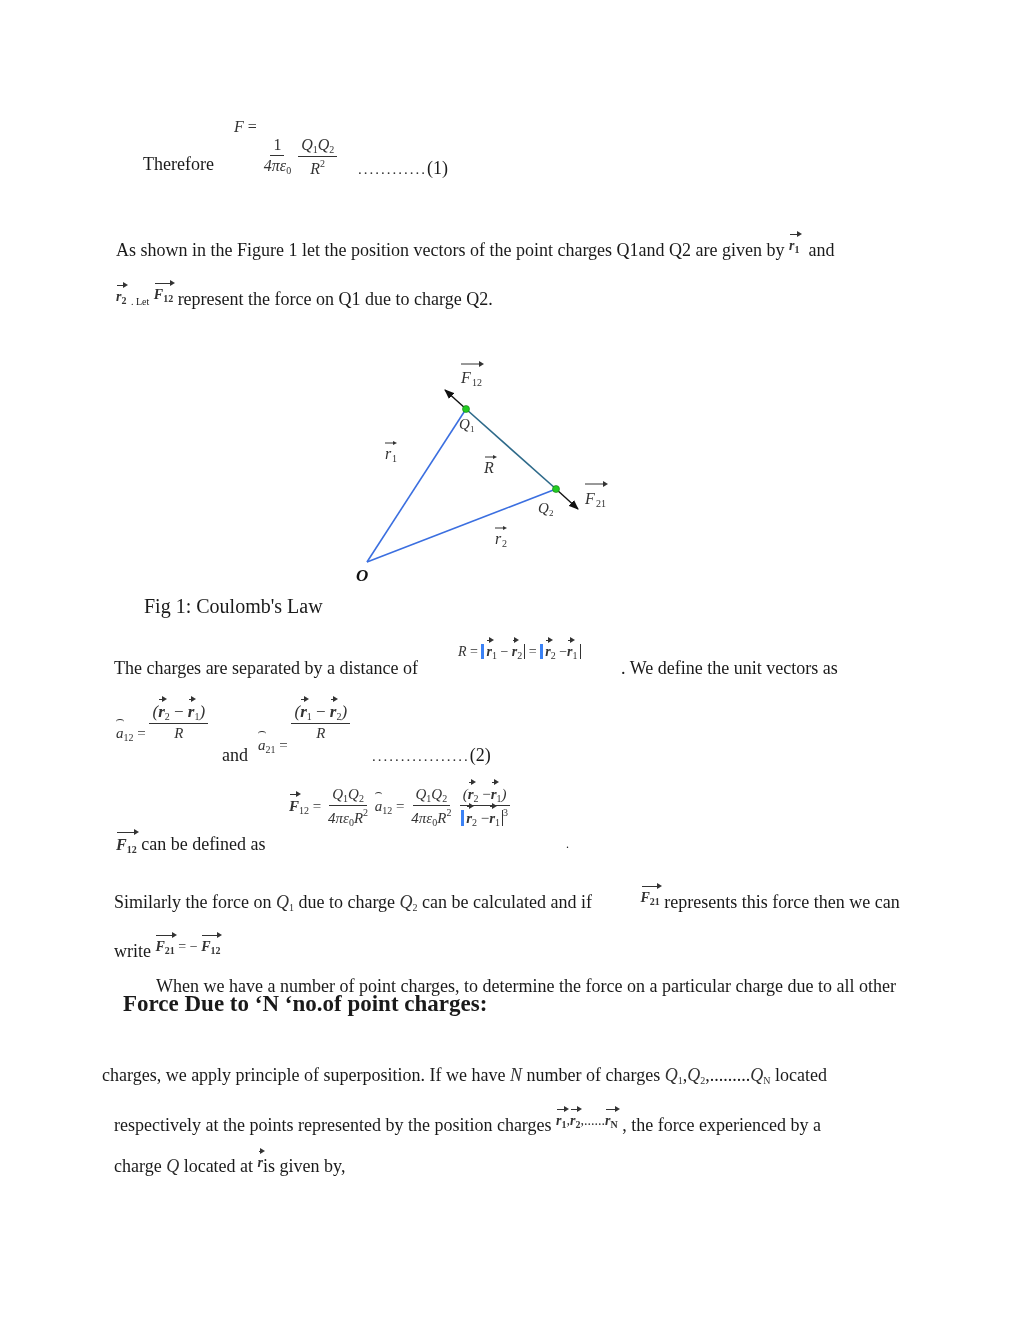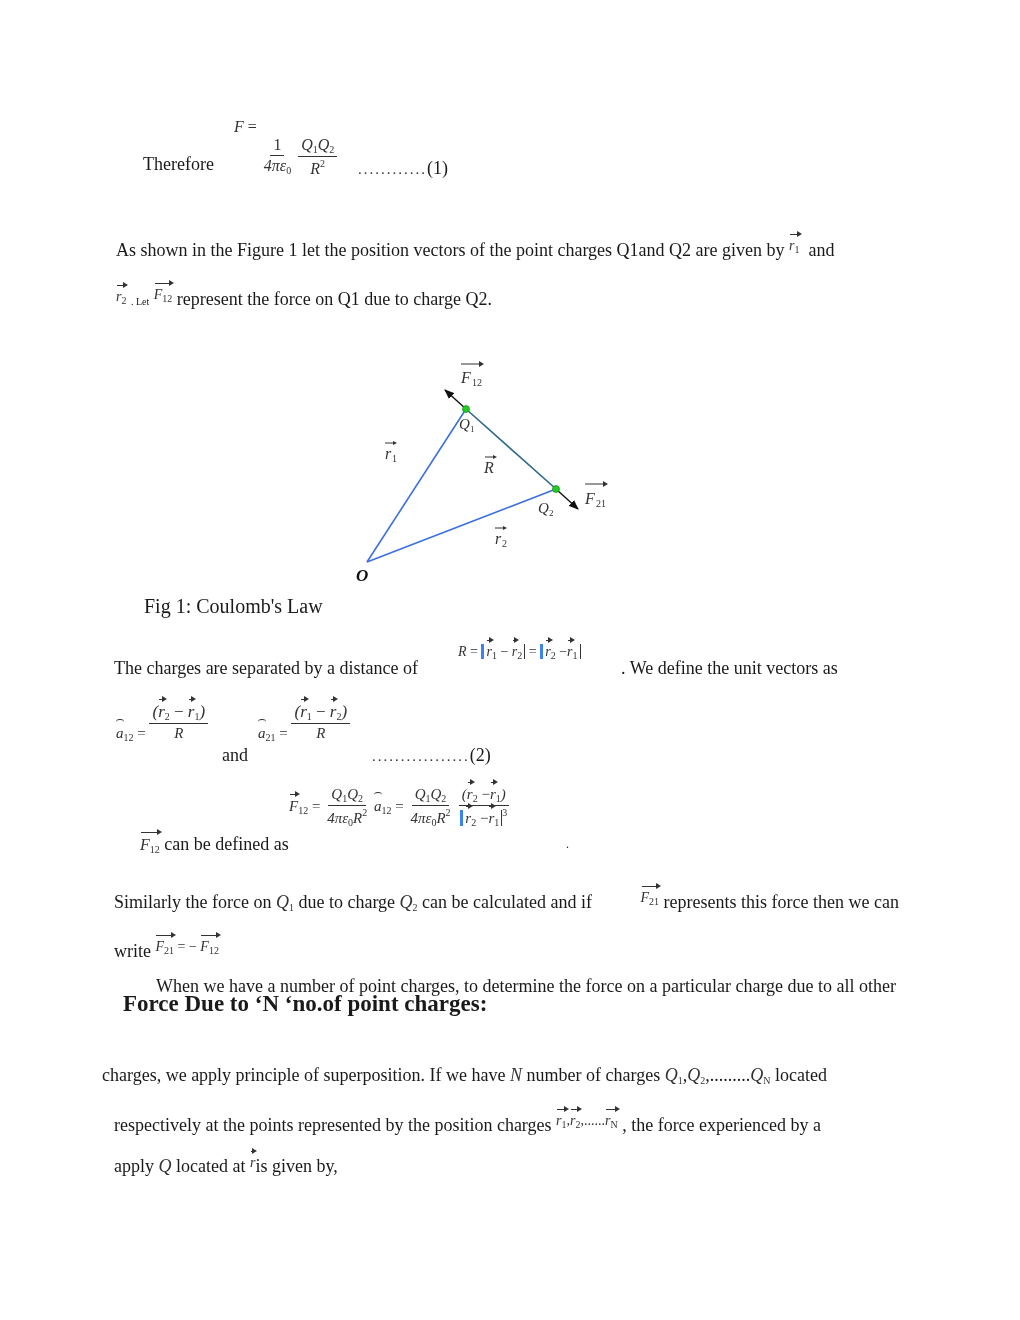--- a/index.html
+++ b/index.html
@@ -4,21 +4,21 @@
 <style>
   html, body { margin: 0; padding: 0; background: #ffffff; }
   body { width: 1020px; height: 1320px; position: relative; overflow: hidden;
          font-family: "Liberation Serif", "DejaVu Serif", serif; color: #1a1a1a; }
   .abs { position: absolute; white-space: nowrap; }
   .txt { font-size: 18px; }
   .m { font-family: "Liberation Serif", "DejaVu Serif", serif; font-style: italic; color: #333; }
   .ms { font-size: 14px; }
   .sub { font-size: 10px; vertical-align: -3px; font-style: normal; }
   .sup { font-size: 10px; vertical-align: 7px; font-style: normal; }
-  .vec { position: relative; display: inline-block; }
+  .vec { position: relative; display: inline-block; font-weight: bold; }
   .vec::before { content: ""; position: absolute; left: 1px; right: 0; top: -4px; border-top: 1px solid #333; }
   .vec::after { content: ""; position: absolute; right: -2px; top: -7px; border-left: 5px solid #333;
                 border-top: 3px solid transparent; border-bottom: 3px solid transparent; }
   .hat { position: relative; display: inline-block; }
   .hat::before { content: ""; position: absolute; left: 0; right: 0; top: -6px; height: 5px;
                  border-top: 1px solid #333; border-radius: 50% 50% 0 0; }
   .frac { display: inline-flex; flex-direction: column; align-items: center; vertical-align: middle; }
   .frac .num { border-bottom: 1px solid #333; padding: 0 3px 1px; line-height: 1.1; }
   .frac .den { padding: 1px 3px 0; line-height: 1.1; }
   .abs-bar { border-left: 3px solid #3b82f6; border-right: 1px solid #333; padding: 0 2px; }
@@ -127,21 +127,21 @@
 
 <div class="abs m" style="left:116px; top:703px; font-size:15px;">
   <span style="display:inline-block; vertical-align:top; margin-top:22px;"><span class="hat">a</span><span class="sub">12</span> <span style="font-style:normal;">=</span></span>
   <span class="frac">
     <span class="num" style="font-size:17px;">(<span class="vec">r</span><span class="sub">2</span> <span style="font-style:normal;">−</span> <span class="vec">r</span><span class="sub">1</span>)</span>
     <span class="den" style="font-size:15px;">R</span>
   </span>
 </div>
 <div class="abs txt" style="left:222px; top:745px;">and</div>
 <div class="abs m" style="left:258px; top:703px; font-size:15px;">
-  <span style="display:inline-block; vertical-align:top; margin-top:22px;"><span class="hat">a</span><span class="sub">21</span> <span style="font-style:normal;">=</span></span>
+  <span style="display:inline-block; vertical-align:top; margin-top:34px;"><span class="hat">a</span><span class="sub">21</span> <span style="font-style:normal;">=</span></span>
   <span class="frac">
     <span class="num" style="font-size:17px;">(<span class="vec">r</span><span class="sub">1</span> <span style="font-style:normal;">−</span> <span class="vec">r</span><span class="sub">2</span>)</span>
     <span class="den" style="font-size:15px;">R</span>
   </span>
 </div>
 <div class="abs" style="left:372px; top:745px;">
   <span class="dots">.................</span><span class="txt">(2)</span>
 </div>
 
 <div class="abs m" style="left:289px; top:786px; font-size:15px;">
@@ -154,21 +154,21 @@
   <span class="frac">
     <span class="num"><span>Q</span><span class="sub">1</span><span>Q</span><span class="sub">2</span></span>
     <span class="den"><span>4πε</span><span class="sub">0</span><span>R</span><span class="sup">2</span></span>
   </span>
   <span class="frac">
     <span class="num">(<span class="vec">r</span><span class="sub">2</span> <span style="font-style:normal;">−</span><span class="vec">r</span><span class="sub">1</span>)</span>
     <span class="den"><span class="abs-bar"><span class="vec">r</span><span class="sub">2</span> <span style="font-style:normal;">−</span><span class="vec">r</span><span class="sub">1</span></span><span class="sup">3</span></span>
   </span>
 </div>
 <div class="abs" style="left:566px; top:837px; font-size:12px;">.</div>
-<div class="abs txt" style="left:116px; top:834px;margin-left:24px;">
+<div class="abs txt" style="left:116px; top:834px;">
   <span class="m vec" style="font-size:16px;"><span>F</span><span class="sub">12</span></span>
   <span>can be defined as</span>
 </div>
 
 <div class="abs txt" style="left:114px; top:890px;">
   <span>Similarly the force on</span>
   <span class="m"><span>Q</span><span class="sub">1</span></span>
   <span>due to charge</span>
   <span class="m"><span>Q</span><span class="sub">2</span></span>
   <span>can be calculated and if</span>
@@ -194,17 +194,17 @@
   <span>number of charges</span>
   <span class="m"><span>Q</span><span class="sub">1</span></span><span>,</span><span class="m"><span>Q</span><span class="sub">2</span></span><span>,.........</span><span class="m"><span>Q</span><span class="sub">N</span></span>
   <span>located</span>
 </div>
 <div class="abs txt" style="left:114px; top:1113px;">
   <span>respectively at the points represented by the position charges</span>
   <span class="m" style="font-size:14px; vertical-align:6px;"><span class="vec"><span>r</span><span class="sub">1</span></span><span>,</span><span class="vec"><span>r</span><span class="sub">2</span></span><span style="font-style:normal;">,......</span><span class="vec"><span>r</span><span class="sub">N</span></span></span>
   <span>, the force experienced by a</span>
 </div>
 <div class="abs txt" style="left:114px; top:1155px;">
-  <span>apply</span>
+  <span>charge</span>
   <span class="m">Q</span>
   <span>located at</span>
   <span class="m vec" style="font-size:14px; vertical-align:5px;">r</span><span>is given by,</span>
 </div>
 
 </body></html>

